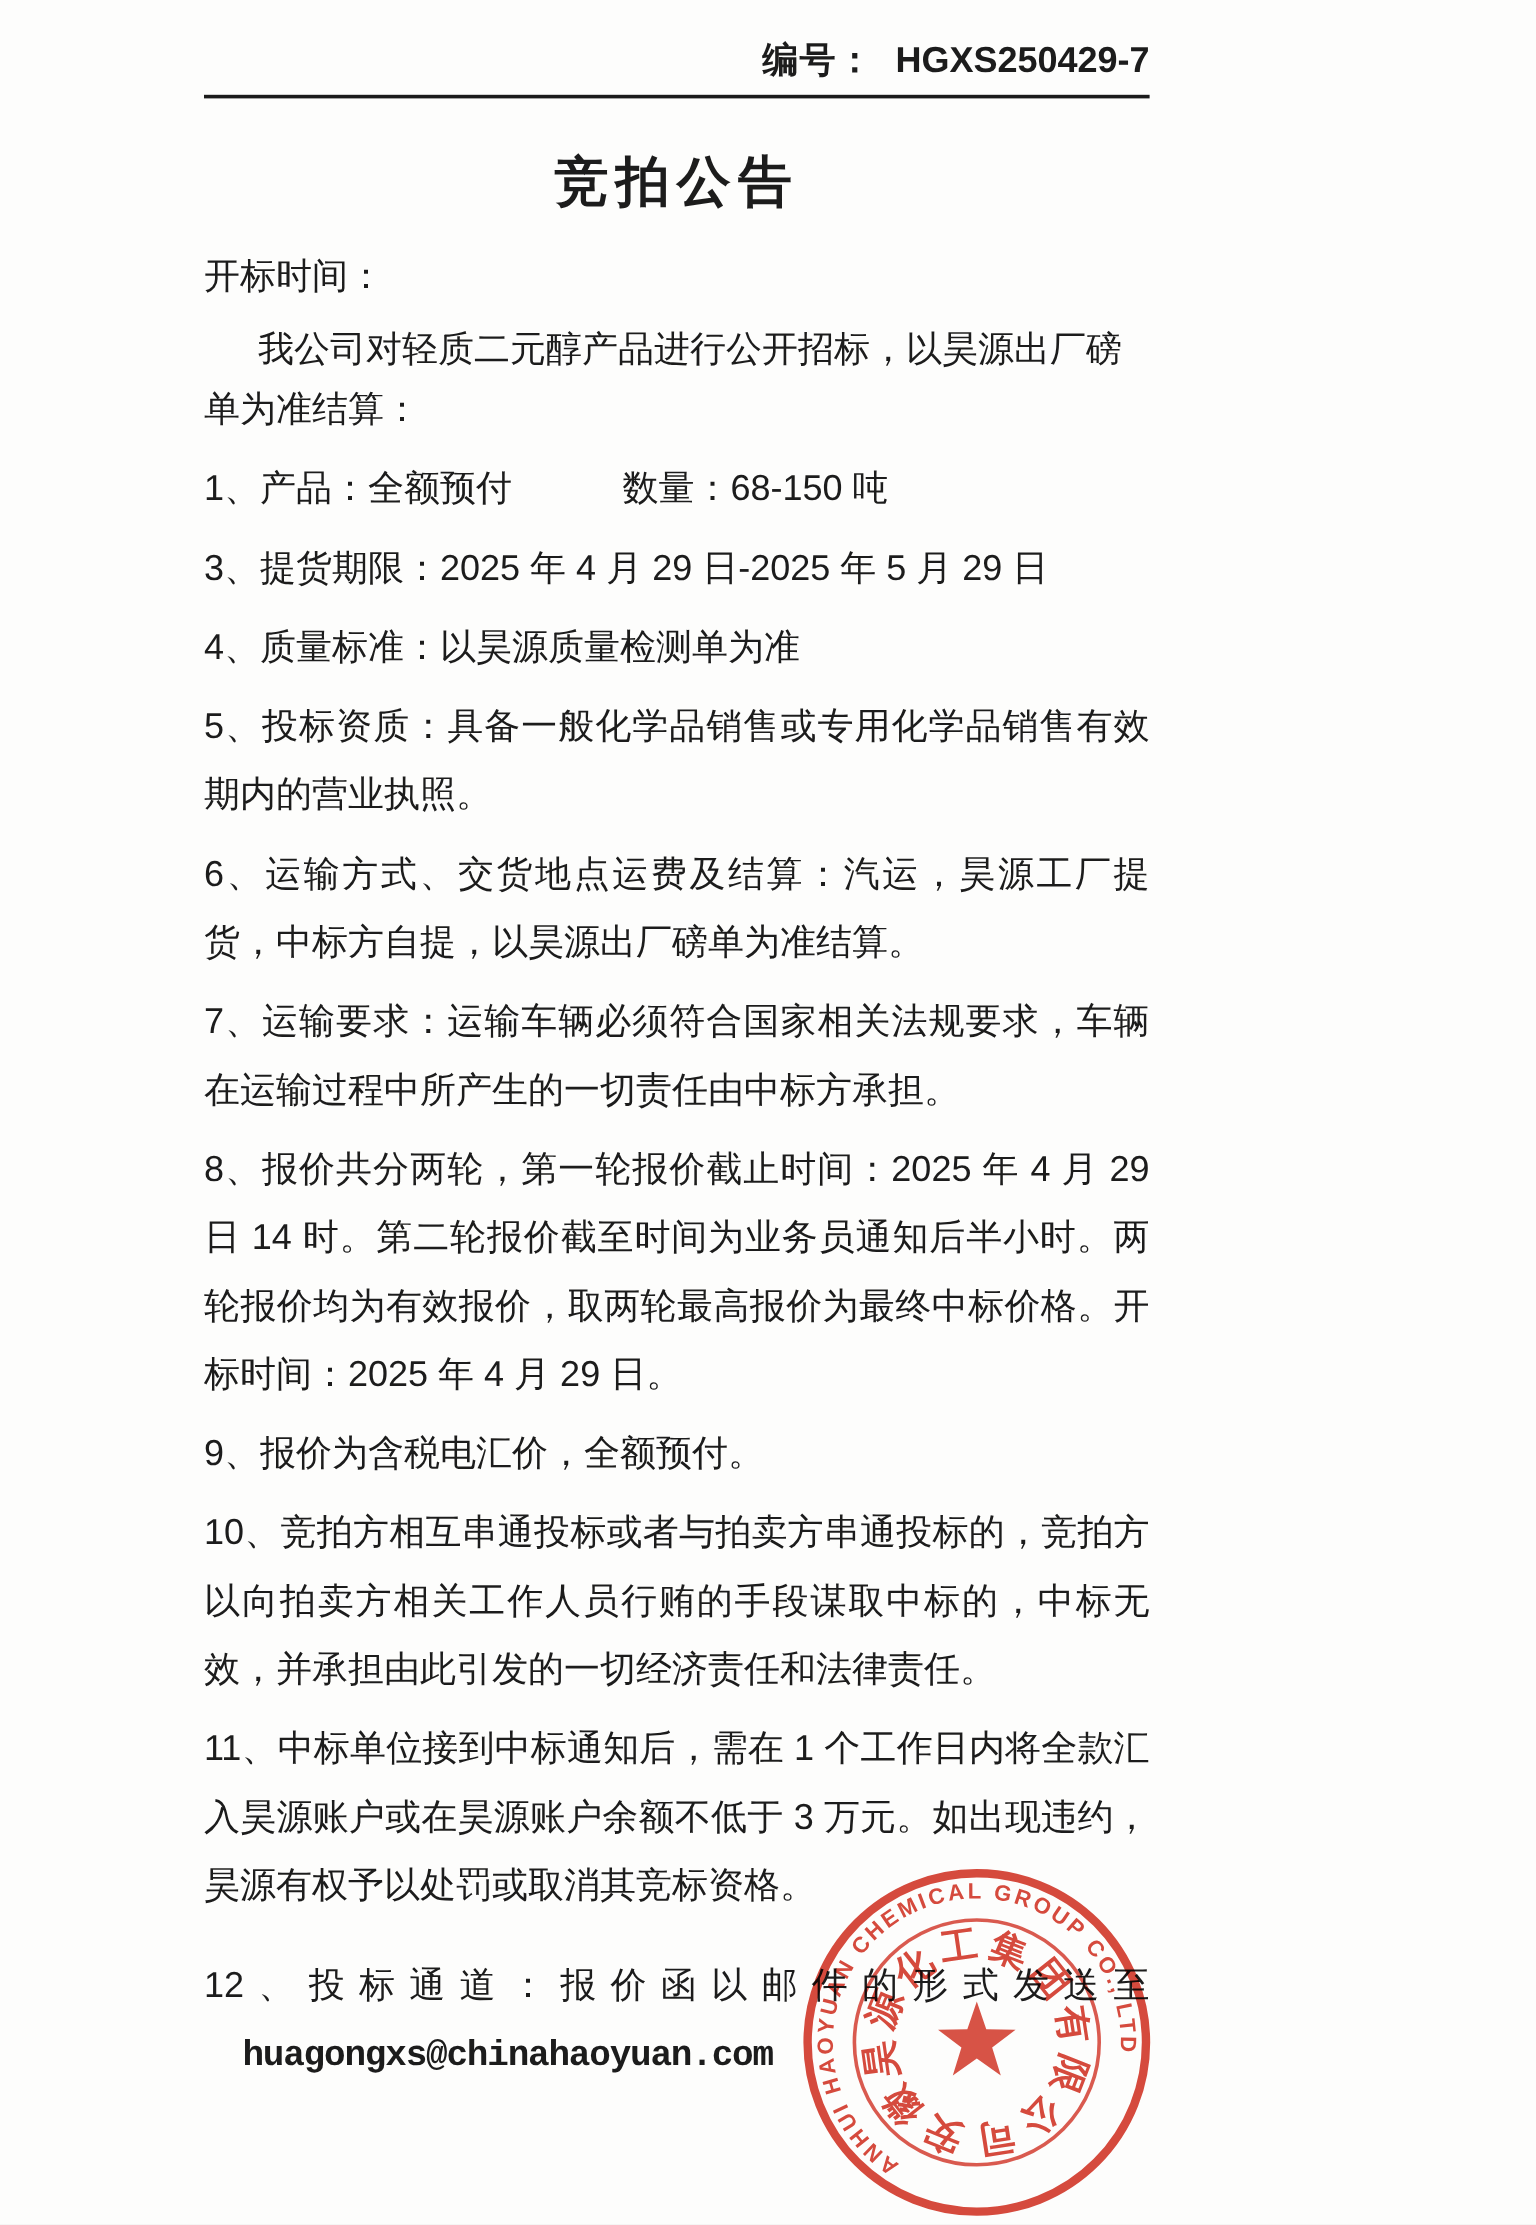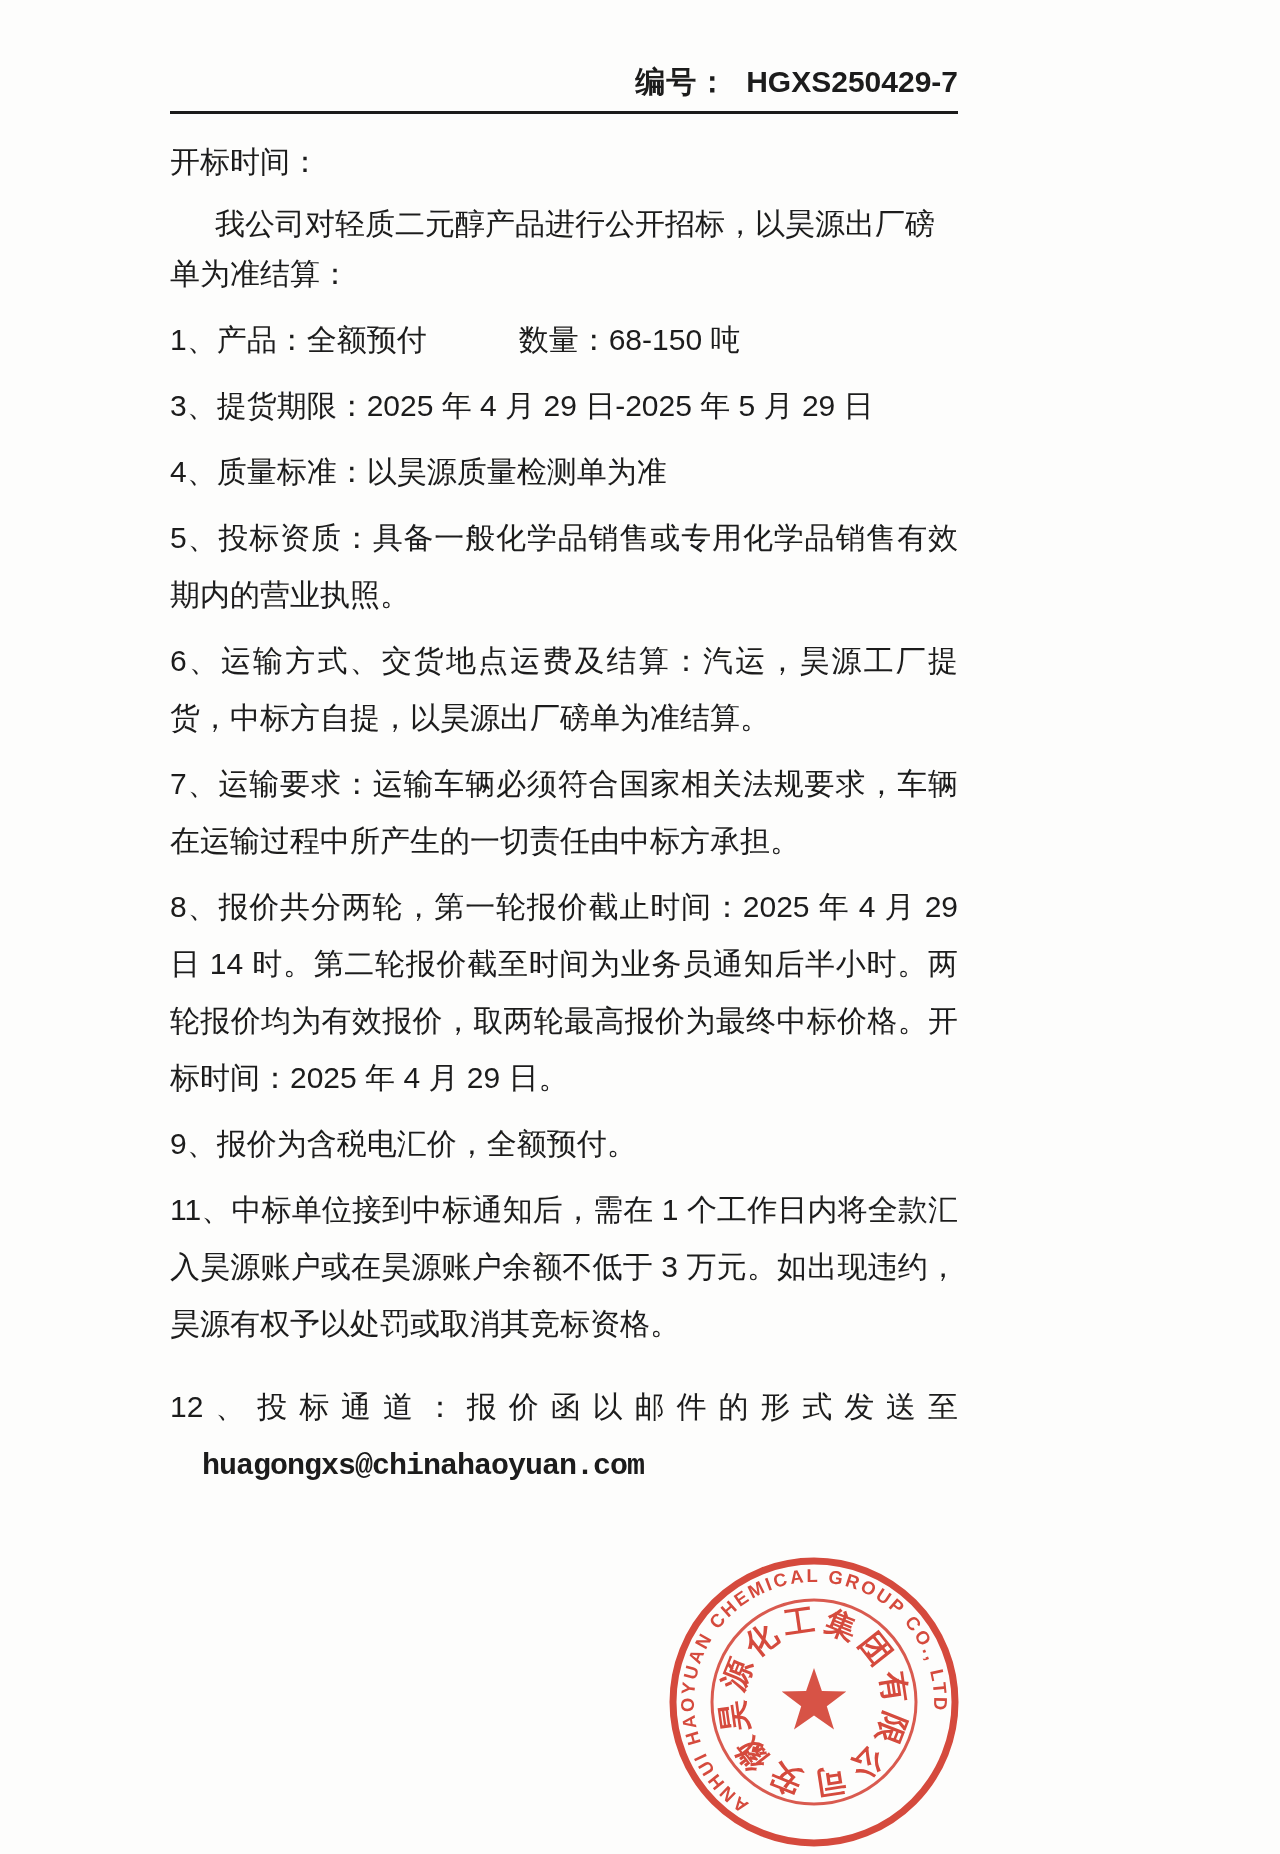--- a/index.html
+++ b/index.html
@@ -10,21 +10,21 @@
     background:#fdfdfc;
     font-family:"Liberation Sans","DejaVu Sans",sans-serif;
     color:#1c1c1c;
     overflow:hidden;
   }
   .content{
     position:absolute;left:170px;top:0;width:788px;
   }
   
   .doc-no{
-    padding-top:62px;
+    padding-top:30px;
     padding-bottom:8px;
     text-align:right;
     font-size:30px;font-weight:700;
     border-bottom:3px solid #1b1b1b;
     letter-spacing:1px;
   }
   .doc-no .num{margin-left:18px;letter-spacing:0;}
   
   .title{
     margin-top:40px;
@@ -64,20 +64,21 @@
 <body>
 
 <div class="page">
 
   <div class="content">
 
     <div class="doc-no">
       <span>编号：</span><span class="num">HGXS250429-7</span>
     </div>
 
+    <div class="title">竞拍公告</div>
 
     <div class="salutation">开标时间：</div>
 
     <p class="intro">我公司对轻质二元醇产品进行公开招标，以昊源出厂磅单为准结算：</p>
 
     <p class="item"><span>1、</span><span>产品：全额预付</span><span class="gap"></span><span>数量：68-150 吨</span></p>
 
 
     <p class="item"><span>3、</span><span>提货期限：2025 年 4 月 29 日-2025 年 5 月 29 日</span></p>
 
@@ -86,20 +87,21 @@
     <p class="item"><span>5、</span><span>投标资质：具备一般化学品销售或专用化学品销售有效期内的营业执照。</span></p>
 
     <p class="item"><span>6、</span><span>运输方式、交货地点运费及结算：汽运，昊源工厂提货，中标方自提，以昊源出厂磅单为准结算。</span></p>
 
     <p class="item"><span>7、</span><span>运输要求：运输车辆必须符合国家相关法规要求，车辆在运输过程中所产生的一切责任由中标方承担。</span></p>
 
     <p class="item"><span>8、</span><span>报价共分两轮，第一轮报价截止时间：2025 年 4 月 29 日 14 时。第二轮报价截至时间为业务员通知后半小时。两轮报价均为有效报价，取两轮最高报价为最终中标价格。开标时间：2025 年 4 月 29 日。</span></p>
 
     <p class="item"><span>9、</span><span>报价为含税电汇价，全额预付。</span></p>
 
+    <p class="item"><span>10、</span><span>竞拍方相互串通投标或者与拍卖方串通投标的，竞拍方以向拍卖方相关工作人员行贿的手段谋取中标的，中标无效，并承担由此引发的一切经济责任和法律责任。</span></p>
 
     <p class="item"><span>11、</span><span>中标单位接到中标通知后，需在 1 个工作日内将全款汇入昊源账户或在昊源账户余额不低于 3 万元。如出现违约，昊源有权予以处罚或取消其竞标资格。</span></p>
 
     <p class="item item-12"><span>12、</span><span>投标通道：报价函以邮件的形式发送至</span> <span class="email">huagongxs@chinahaoyuan.com</span></p>
 
   </div>
 
   <svg class="seal" viewBox="0 0 302 302" width="302" height="302" aria-hidden="true">
     <defs>
       <path id="ringPath" d="M 151 271 A 120 120 0 1 1 151 31 A 120 120 0 1 1 151 271" fill="none"></path>

